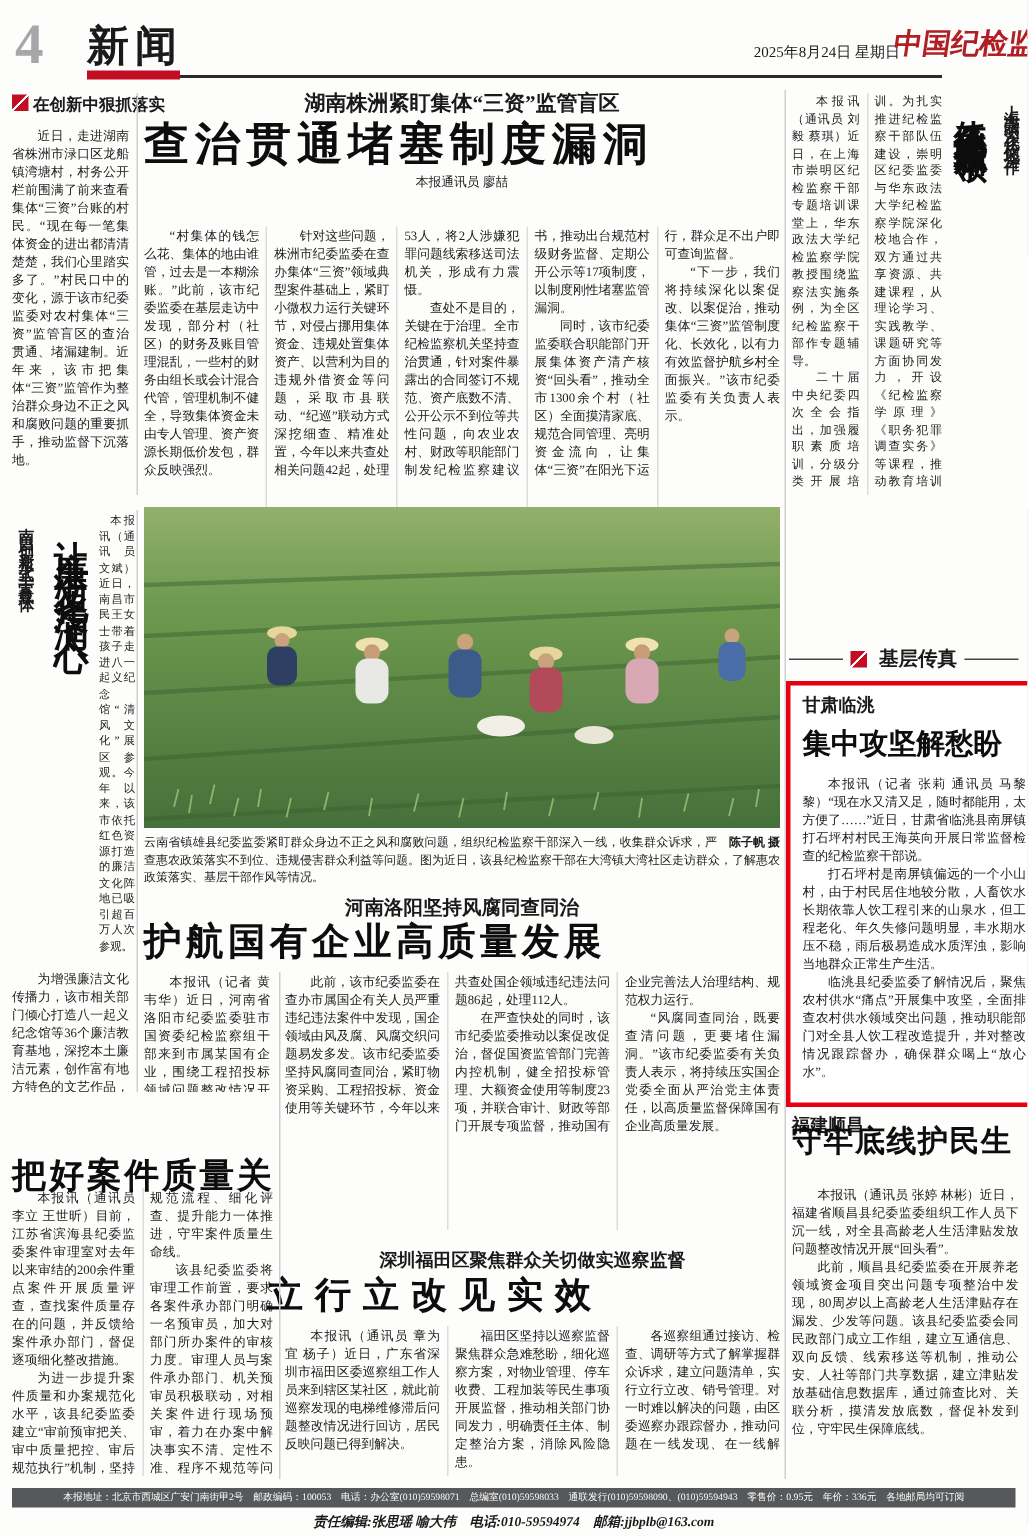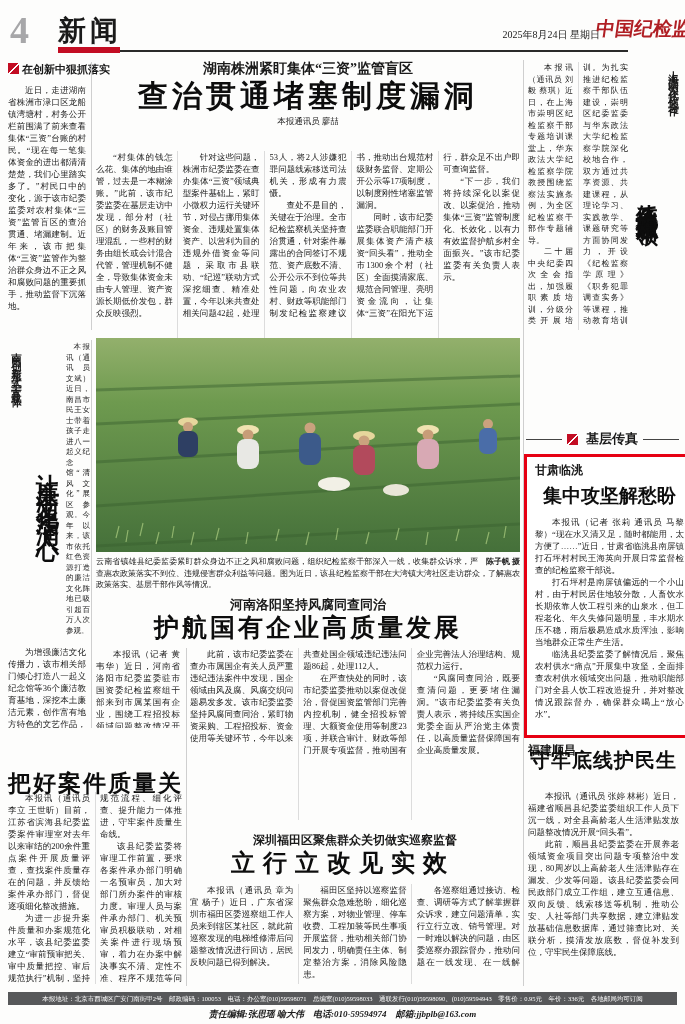--- a/index.html
+++ b/index.html
@@ -5,21 +5,21 @@
   html,body{margin:0;padding:0;background:#e9e9e9;}
   .page{position:relative;width:685px;height:1024px;background:#fdfdfc;margin:0 auto;
         font-family:"Liberation Serif","DejaVu Serif",serif;color:#1a1a1a;overflow:hidden;}
   .abs{position:absolute;}
   .bt{font-size:8.5px;line-height:12px;text-align:justify;overflow:hidden;}
   .bt p{margin:0;text-indent:2em;}
   .cols5{column-count:5;column-gap:10px;column-rule:1px solid #dcdcdc;margin-top:20px;}
   .cols3{column-count:3;column-gap:10px;column-rule:1px solid #dcdcdc;}
   .cols2{column-count:2;column-gap:10px;column-rule:1px solid #dcdcdc;}
   .kicker{font-weight:700;text-align:center;}
-  .headline{font-weight:700;text-align:center;white-space:nowrap;color:#0d0d0d;}
+  .headline{font-weight:700;white-space:nowrap;color:#0d0d0d;}
   .vrl{writing-mode:vertical-rl;}
   .vline{position:absolute;width:1px;background:#cfcfcf;}
   .logo-sq{display:inline-block;width:11px;height:11px;vertical-align:-1px;margin-right:3px;
            background:linear-gradient(135deg,#c30d23 46%,#ffffff 46% 56%,#c30d23 56%);}
   .sec-label{display:flex;align-items:center;gap:5px;font-weight:700;font-size:13px;}
   .sec-label .line{flex:1;height:1px;background:#444;}
   .credit{float:right;font-weight:700;margin-left:8px;}
 </style>
 </head>
 <body>

